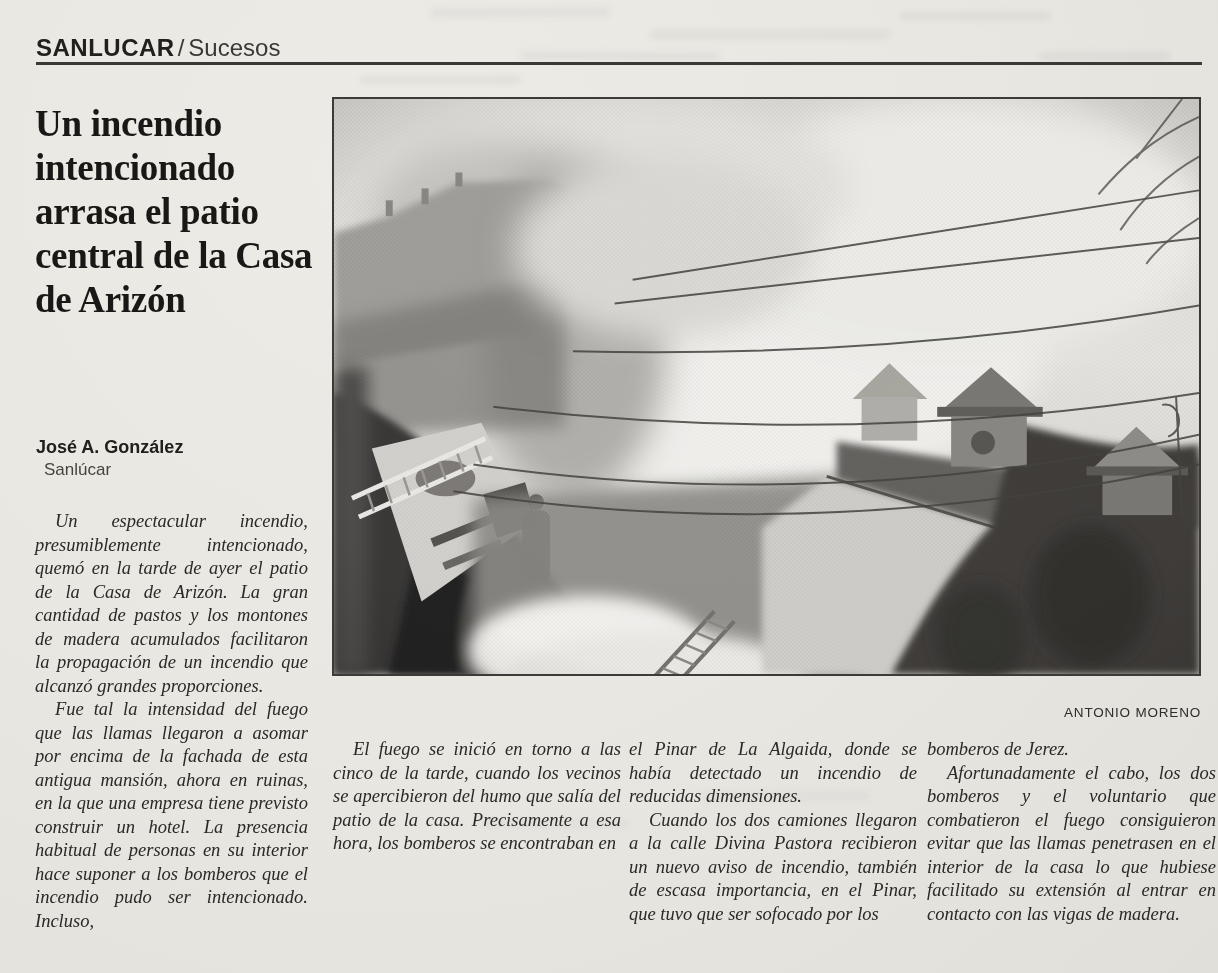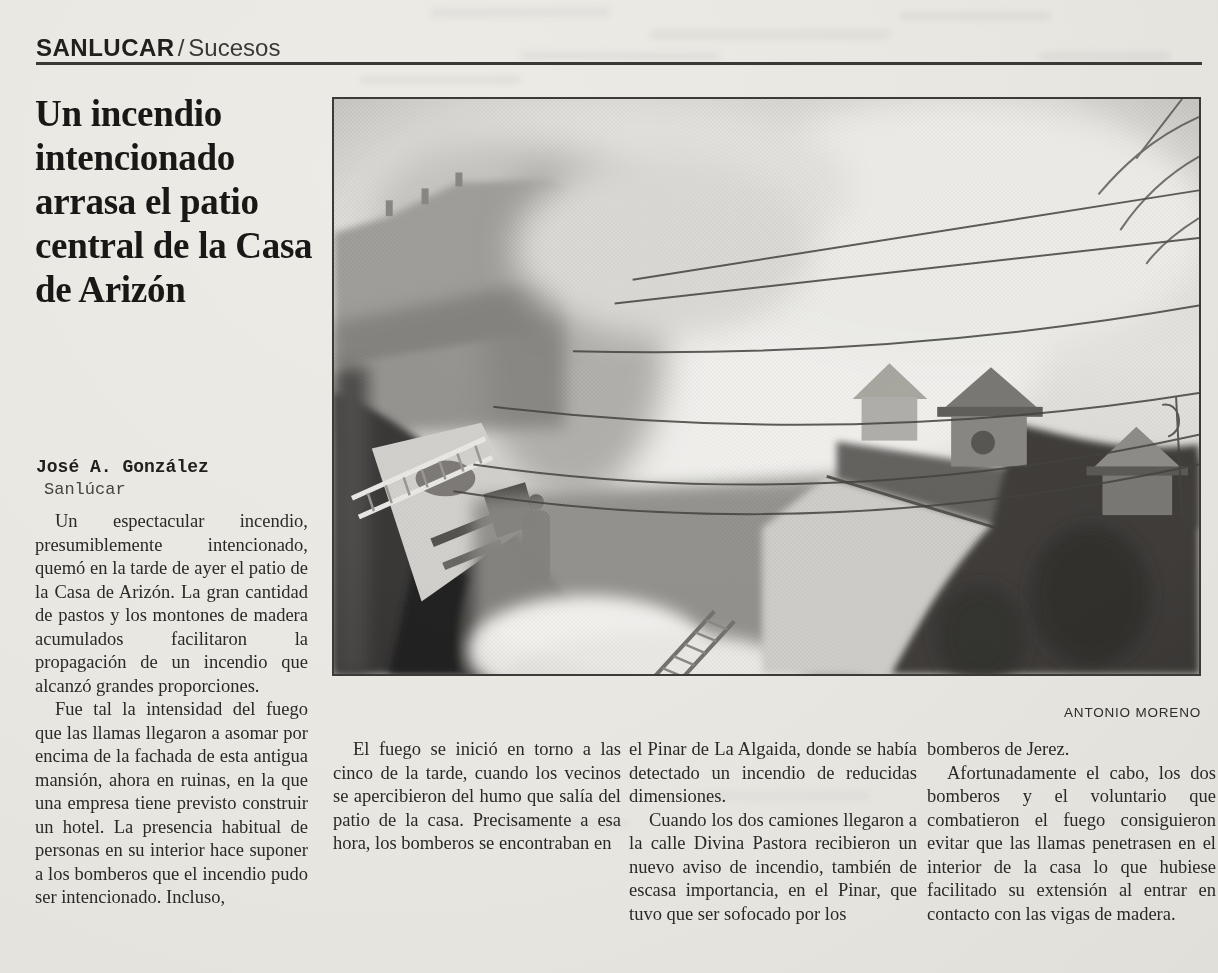--- a/index.html
+++ b/index.html
@@ -14,33 +14,33 @@
   .section-header{
     position:absolute;left:36px;top:22px;
     font-family:"Liberation Sans", sans-serif;font-size:24px;line-height:34px;color:#21201d;margin-top:9px;
   }
   .sec-name{font-weight:700;letter-spacing:.5px;}
   .sec-sep{font-weight:400;color:#3a3935;margin:0 4px 0 3px;}
   .sec-sub{font-weight:400;color:#3a3935;}
   .header-rule{position:absolute;left:36px;top:62px;width:1166px;height:3px;background:#3a3935;}
 
   .headline{
-    position:absolute;left:35px;top:92px;width:284px;margin:0;
+    position:absolute;left:35px;top:102px;width:284px;margin:0;
     font-family:"Liberation Serif", serif;font-weight:700;font-size:37px;line-height:44px;
     letter-spacing:-.3px;color:#191816;
   }
   .subheadline{
     position:absolute;left:35px;top:342px;width:284px;margin:0;
     font-weight:400;font-size:26px;line-height:33.5px;color:#2b2a27;
   }
-  .byline{position:absolute;left:36px;top:456px;font-family:Liberation Mono, monospace;}
+  .byline{position:absolute;left:36px;top:436px;font-family:Liberation Sans, sans-serif;}
   .byline-name{font-weight:700;font-size:18px;line-height:23px;color:#21201d;}
   .byline-place{font-weight:400;font-size:17px;line-height:22px;color:#45443f;margin-left:8px;}
 
-  .body-col{position:absolute;top:738px;width:288px;font-size:18.5px;line-height:23.5px;text-align:justify;color:#2a2926;}
+  .body-col{position:absolute;top:738px;width:288px;font-size:18.5px;line-height:23.5px;text-align:justify;color:#2a2926;font-style:italic;}
   .body-col p{margin:0;}
   .body-col p.ind{text-indent:20px;}
   .col1{left:35px;top:510px;width:273px;}
   .col2{left:333px;}
   .col3{left:629px;}
   .col4{left:927px;width:289px;}
 
   .photo-fig{
     position:absolute;left:332px;top:97px;width:869px;height:579px;margin:0;
     border:2px solid #3c3b38;box-sizing:border-box;background:#dddbd7;

